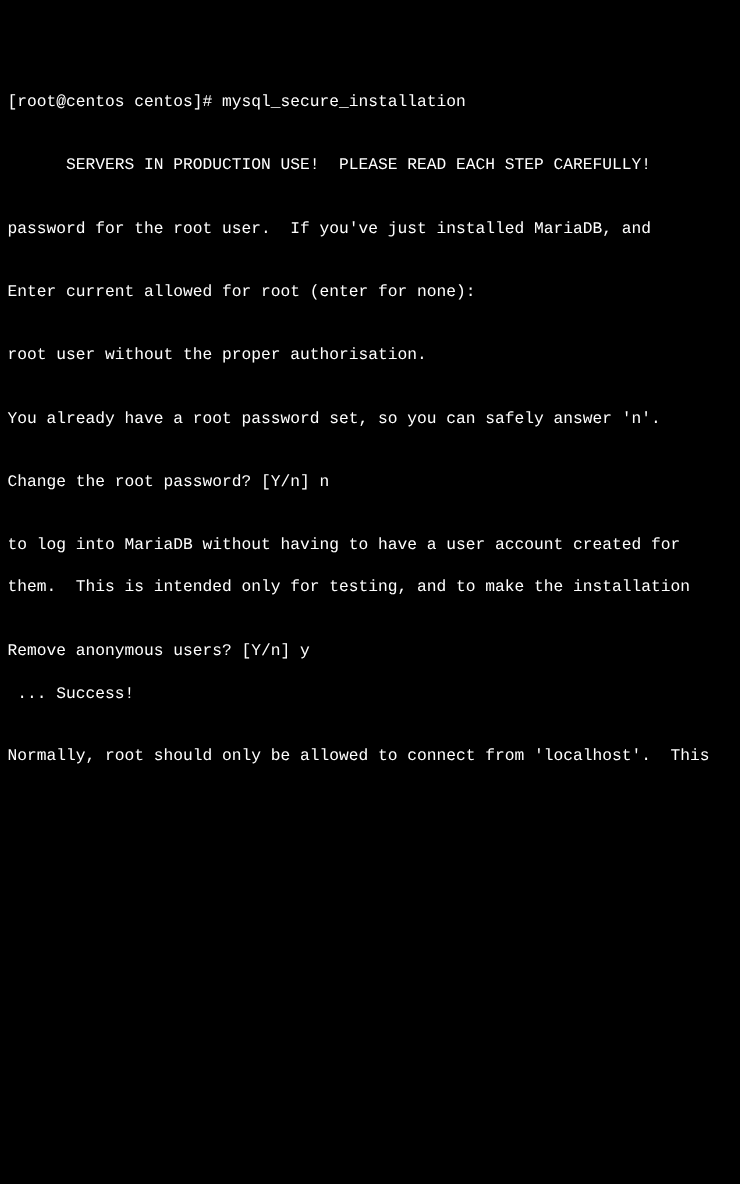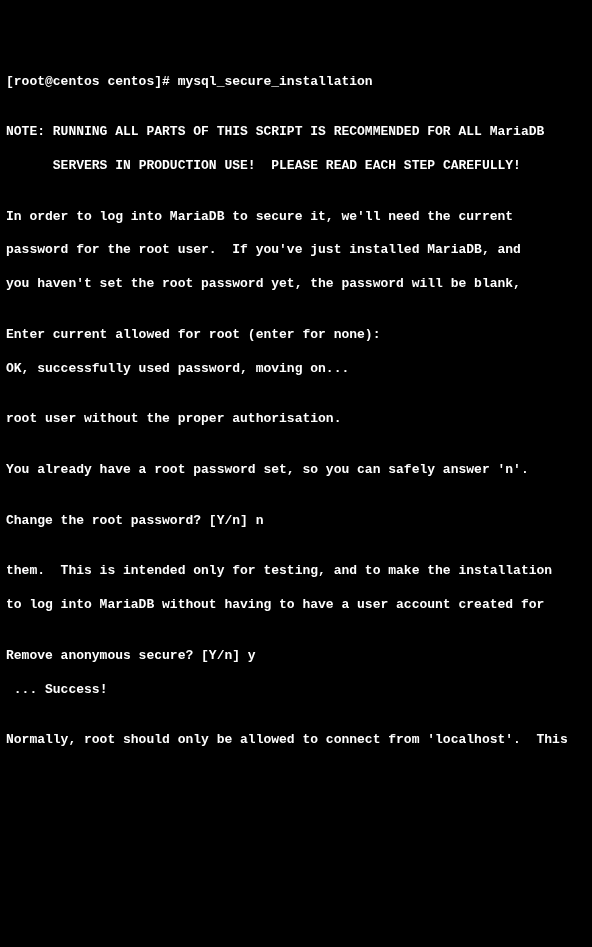--- a/index.html
+++ b/index.html
@@ -13,50 +13,45 @@
       font-family: "Courier New", monospace;
       font-size: 13px;
       line-height: 1.3;
       padding: 6px;
       width: 592px;
       height: 947px;
       white-space: pre-wrap;
     }
     .line {
       display: block;
-      font-weight: bold;
     }
   </style>
 </head>
 <body>
 
 
 
 <div><span class="line"><span>[root@centos centos]# </span><span>mysql_secure_installation</span></span>
 <span class="line"></span>
-<span class="line">NOTE: RUNNING ALL PARTS OF THIS SCRIPT IS RECOMMENDED FOR ALL MariaDB</span>
 <span class="line">      SERVERS IN PRODUCTION USE!  PLEASE READ EACH STEP CAREFULLY!</span>
 <span class="line"></span>
-<span class="line">In order to log into MariaDB to secure it, we'll need the current</span>
 <span class="line">password for the root user.  If you've just installed MariaDB, and</span>
-<span class="line">you haven't set the root password yet, the password will be blank,</span>
 <span class="line"></span>
 <span class="line">Enter current allowed for root (enter for none):</span>
-<span class="line">OK, successfully used password, moving on...</span>
 <span class="line"></span>
 <span class="line">root user without the proper authorisation.</span>
 <span class="line"></span>
 <span class="line">You already have a root password set, so you can safely answer 'n'.</span>
 <span class="line"></span>
 <span class="line">Change the root password? [Y/n] n</span>
 <span class="line"></span>
+<span class="line">to log into MariaDB without having to have a user account created for</span>
 <span class="line">them.  This is intended only for testing, and to make the installation</span>
-<span class="line">to log into MariaDB without having to have a user account created for</span>
 <span class="line"></span>
-<span class="line">Remove anonymous secure? [Y/n] y</span>
+<span class="line">Remove anonymous users? [Y/n] y</span>
 <span class="line"> ... Success!</span>
 <span class="line"></span>
 <span class="line">Normally, root should only be allowed to connect from 'localhost'.  This</span>
 
 <span class="line"></span>
 
 
 <span class="line"></span>
 
 

